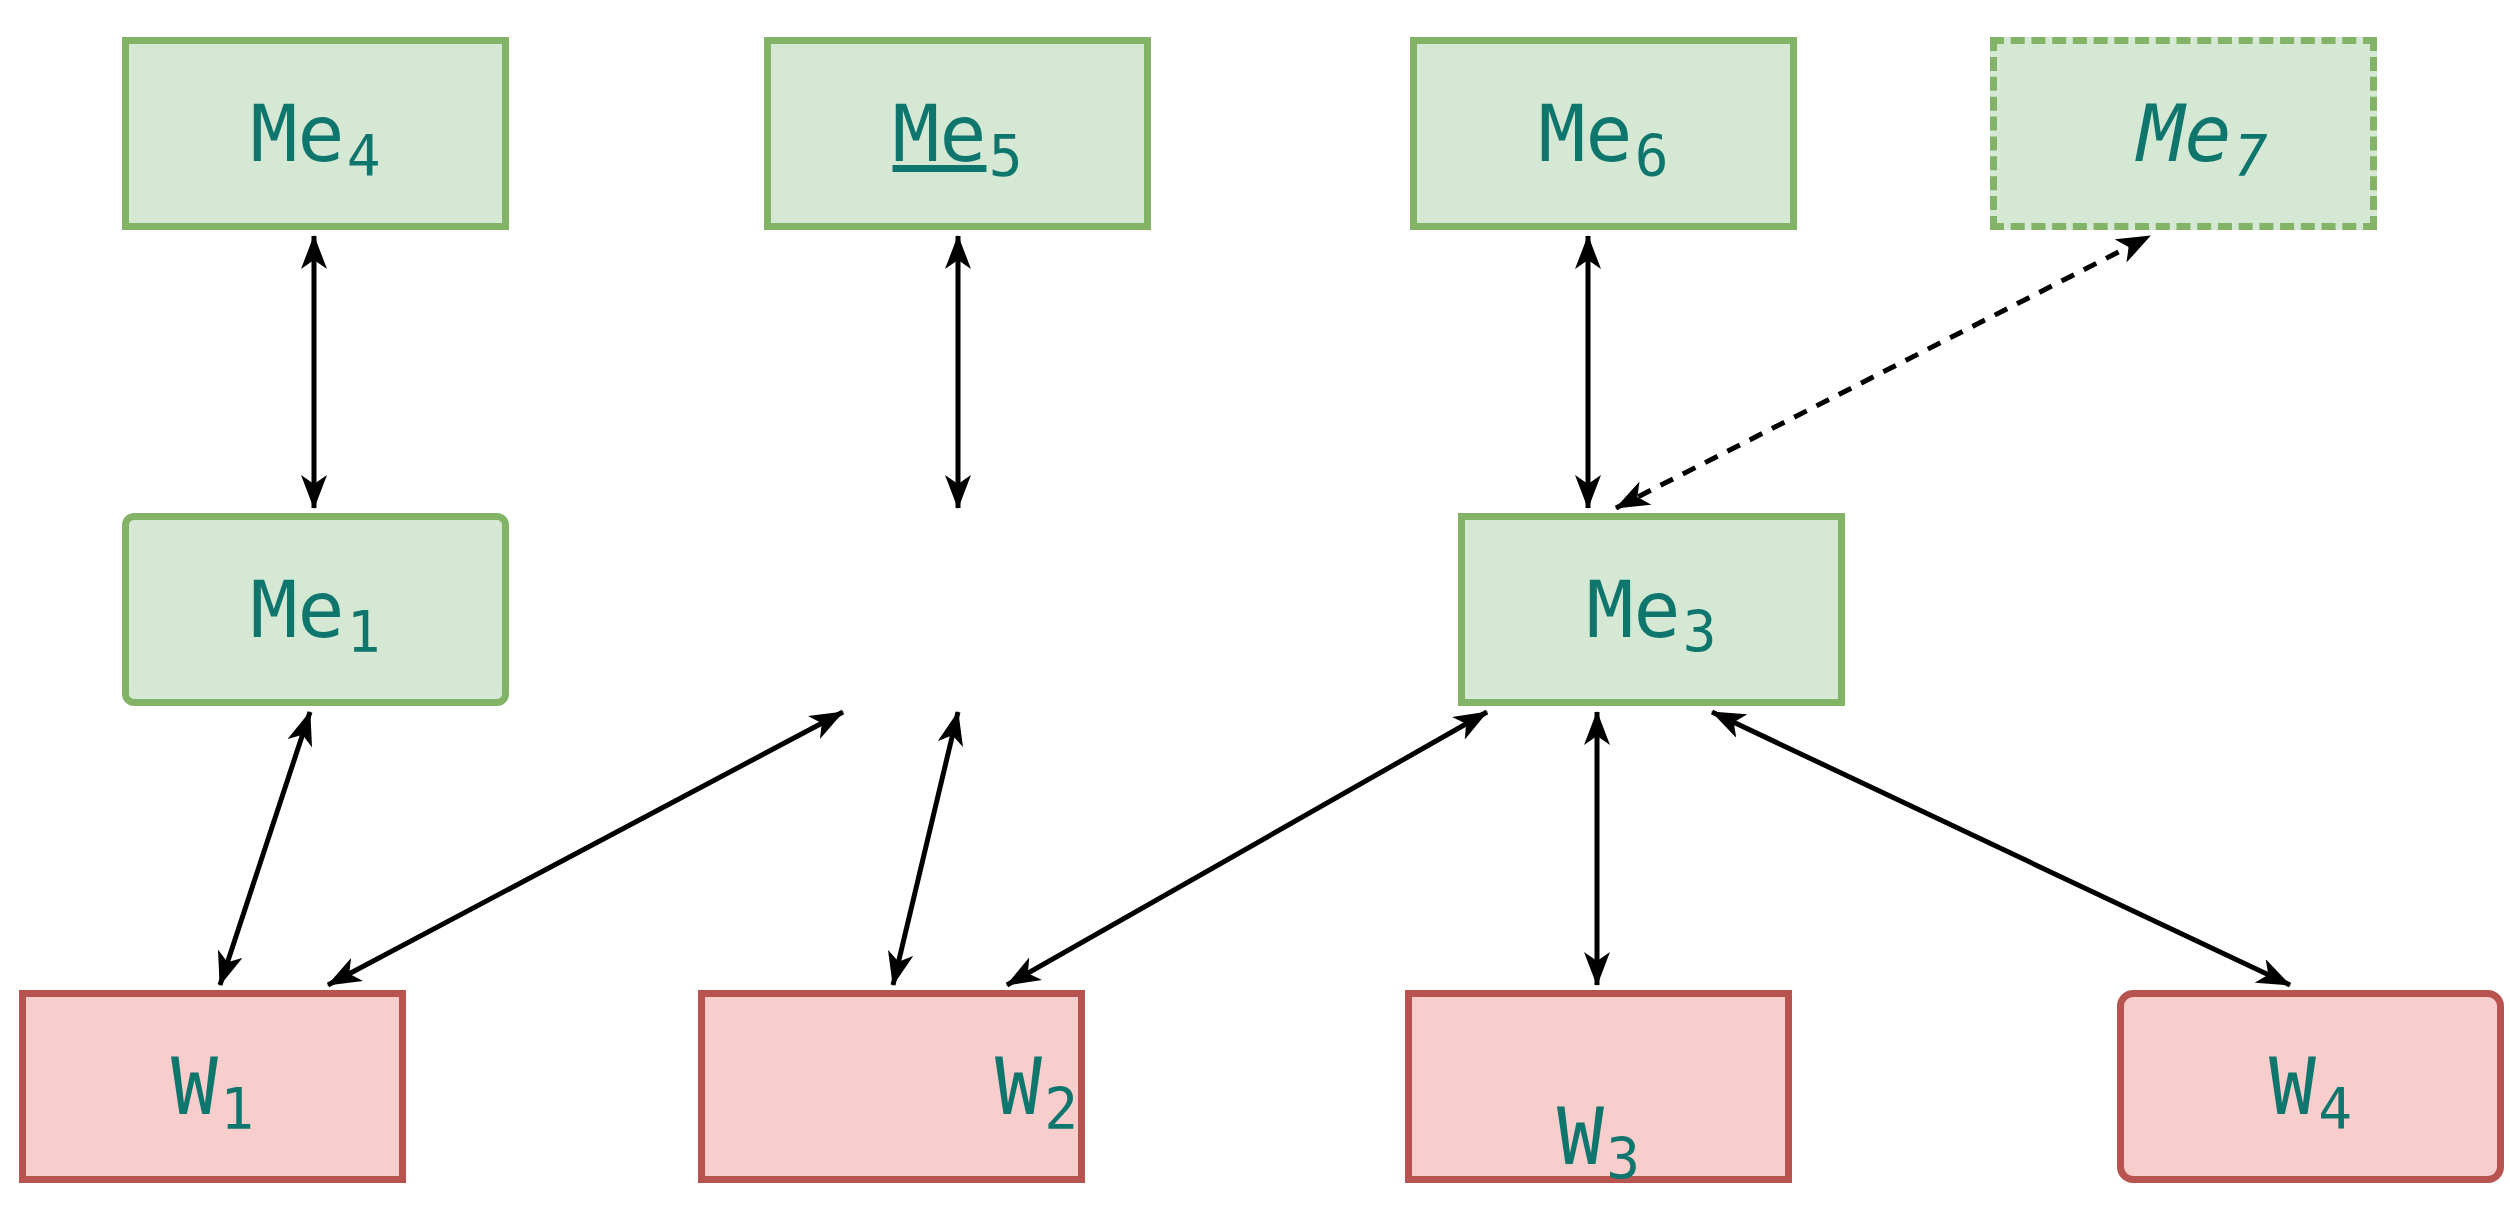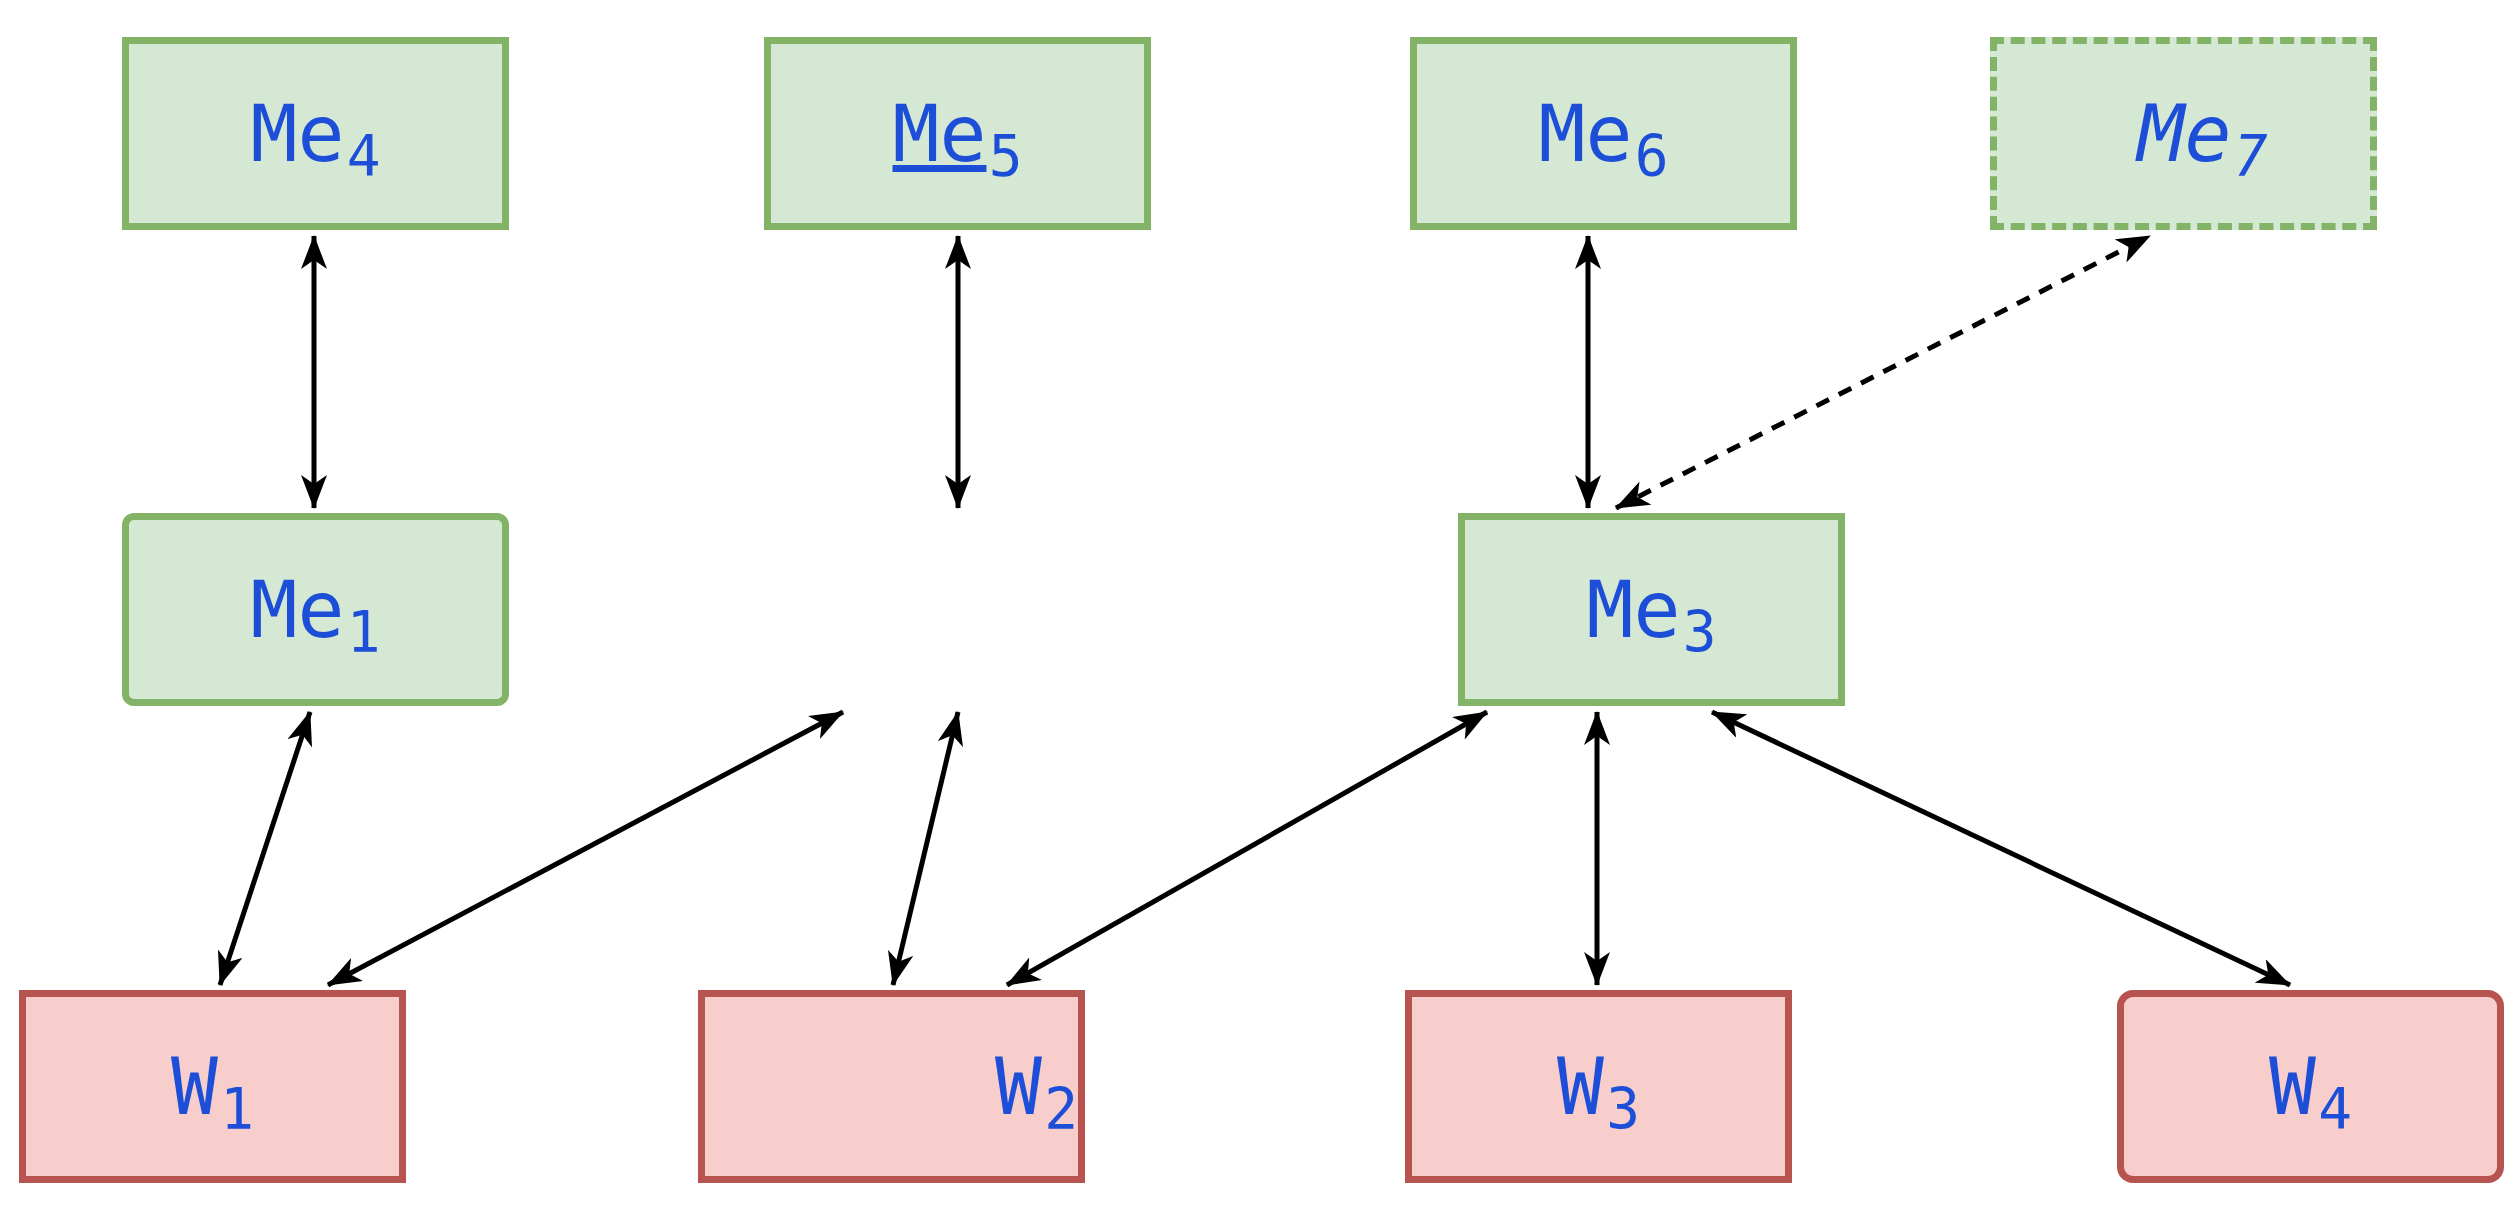--- a/index.html
+++ b/index.html
@@ -24,21 +24,21 @@
   .edge.dashed { stroke-dasharray: 14 11; }
   .node {
     position: absolute;
     box-sizing: border-box;
     width: 387px;
     height: 193px;
     display: flex;
     align-items: center;
     justify-content: center;
     font-size: 78px;
-    color: #1d4ed8;
+    color: #0f766e;
     line-height: 1;
   }
   .node.green { background: #d5e8d4; border: 7px solid #82b366; }
   .node.red   { background: #f8cecc; border: 7px solid #b85450; }
   .node.dashed-border { border-style: dashed; }
   .node.italic { font-style: italic; padding-left: 38px; }
   .sub {
     font-size: 0.72em;
     transform: translateY(0.26em);
     display: inline-block;
@@ -47,21 +47,21 @@
   
   .pos-me4 { left: 122px;  top: 37px; }
   .pos-me5 { left: 764px;  top: 37px; text-decoration: underline; }
   .pos-me6 { left: 1410px; top: 37px; }
   .pos-me7 { left: 1990px; top: 37px; }
   .pos-me1 { left: 122px;  top: 513px; border-radius: 12px; }
   .pos-me2 { left: 764px;  top: 513px; }
   .pos-me3 { left: 1410px; top: 513px; margin-left: 48px; }
   .pos-w1  { left: 19px;   top: 990px; }
   .pos-w2  { left: 698px;  top: 990px; justify-content: flex-end; }
-  .pos-w3  { left: 1405px; top: 990px; }
+  .pos-w3  { left: 1405px; top: 990px; align-items: flex-end; }
   .pos-w4  { left: 2117px; top: 990px; border-radius: 16px; }
 </style>
 </head>
 <body>
 
 <div class="canvas">
 
   <svg class="edges-svg" viewBox="0 0 2510 1215" xmlns="http://www.w3.org/2000/svg">
     <defs>
       <marker id="ah" viewBox="0 0 34 26" refX="33" refY="13" markerWidth="34" markerHeight="26" markerUnits="userSpaceOnUse" orient="auto-start-reverse">

